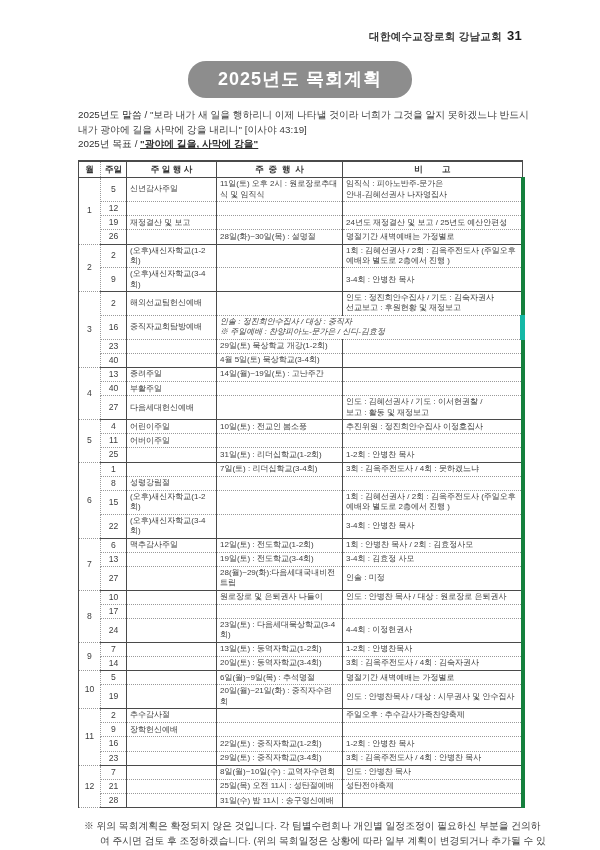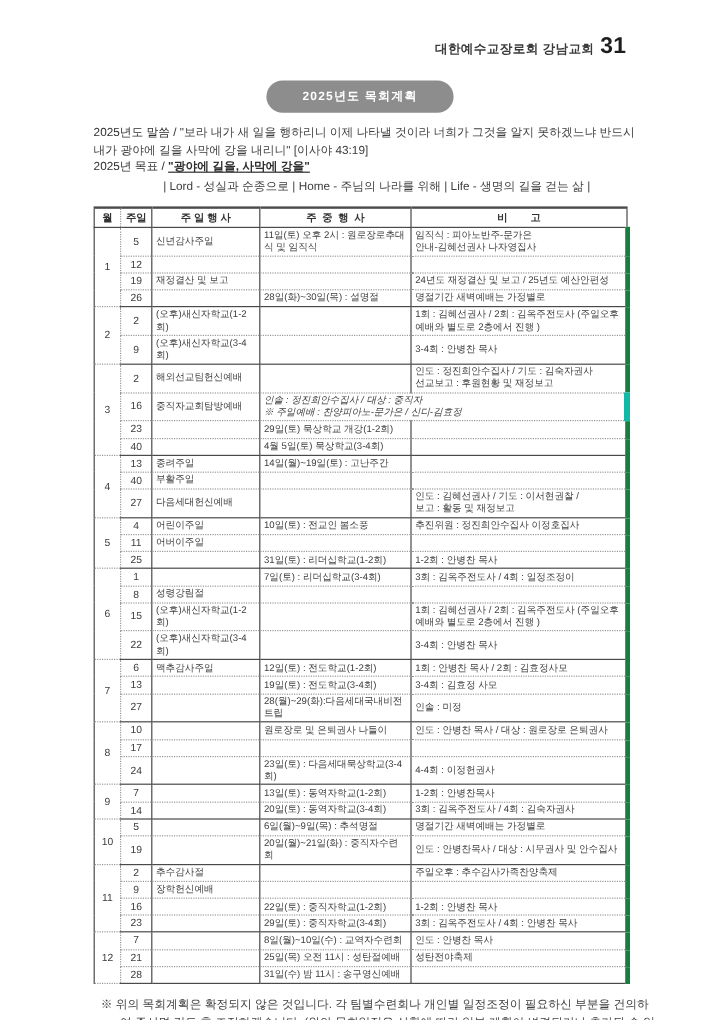--- a/index.html
+++ b/index.html
@@ -4,24 +4,24 @@
 <style>
   html,body { margin:0; padding:0; background:#ffffff; }
   .page {
     position:relative; width:600px; height:850px; background:#ffffff;
     font-family:"Liberation Sans", sans-serif; color:#3d3d3d; overflow:hidden;
   }
   .page-header {
     text-align:right; padding:28px 78px 0 0;
     font-size:10.5px; font-weight:700; color:#3a3a3a; letter-spacing:0.3px;
   }
-  .page-num { font-size:19px; font-weight:700; color:#1d1d1d; margin-left:5px; }
+  .page-num { font-size:13px; font-weight:700; color:#1d1d1d; margin-left:5px; }
   .title-pill {
     margin:17px auto 10px auto; width:max-content;
-    background:#8d8d8d; color:#ffffff; font-size:10px; font-weight:700;
+    background:#8d8d8d; color:#ffffff; font-size:18px; font-weight:700;
     padding:6px 30px 7px 30px; border-radius:18px; letter-spacing:1px;
   }
   .intro { margin:4px 64px 0 78px; font-size:9.8px; line-height:1.5; color:#3d3d3d; }
   .b { font-weight:400; color:#2e2e2e; }
   .goal { font-weight:700; text-decoration:underline; color:#2e2e2e; }
   .motto { margin:1px 0 0 58px; }
   table.plan {
     border-collapse:collapse; table-layout:fixed; width:444px;
     margin:8px 0 0 78px; font-size:8px; line-height:1.3; color:#3d3d3d;
   }
@@ -66,21 +66,20 @@
 
   <div class="intro">
     <div>
       <span class="b">2025년도 말씀 /</span>
       <span>"보라 내가 새 일을 행하리니 이제 나타낼 것이라 너희가 그것을 알지 못하겠느냐 반드시 내가 광야에 길을 사막에 강을 내리니" [이사야 43:19]</span>
     </div>
     <div>
       <span class="b">2025년 목표 /</span>
       <span class="goal">"광야에 길을, 사막에 강을"</span>
     </div>
-    <div class="motto">| Lord - 성실과 순종으로 | Home - 주님의 나라를 위해 | Life - 생명의 길을 걷는 삶 |</div>
   </div>
 
   <table class="plan">
     <colgroup>
       <col style="width:22px">
         <col style="width:26px">
         <col style="width:90px">
         <col style="width:126px">
         <col style="width:180px">
     </colgroup>
@@ -196,21 +195,21 @@
           <td class="col-week">25</td>
           <td class="col-sunday"></td>
           <td class="col-midweek">31일(토) : 리더십학교(1-2회)</td>
           <td class="col-note">1-2회 : 안병찬 목사</td>
         </tr>
         <tr class="row-inner">
           <td class="col-month" rowspan="4">6</td>
           <td class="col-week">1</td>
           <td class="col-sunday"></td>
           <td class="col-midweek">7일(토) : 리더십학교(3-4회)</td>
-          <td class="col-note">3회 : 김옥주전도사 / 4회 : 일정조정이</td>
+          <td class="col-note">3회 : 김옥주전도사 / 4회 : 못하겠느냐</td>
         </tr>
         <tr class="row-inner">
           <td class="col-week">8</td>
           <td class="col-sunday">성령강림절</td>
           <td class="col-midweek"></td>
           <td class="col-note"></td>
         </tr>
         <tr class="row-inner">
           <td class="col-week">15</td>
           <td class="col-sunday">(오후)새신자학교(1-2회)</td>

